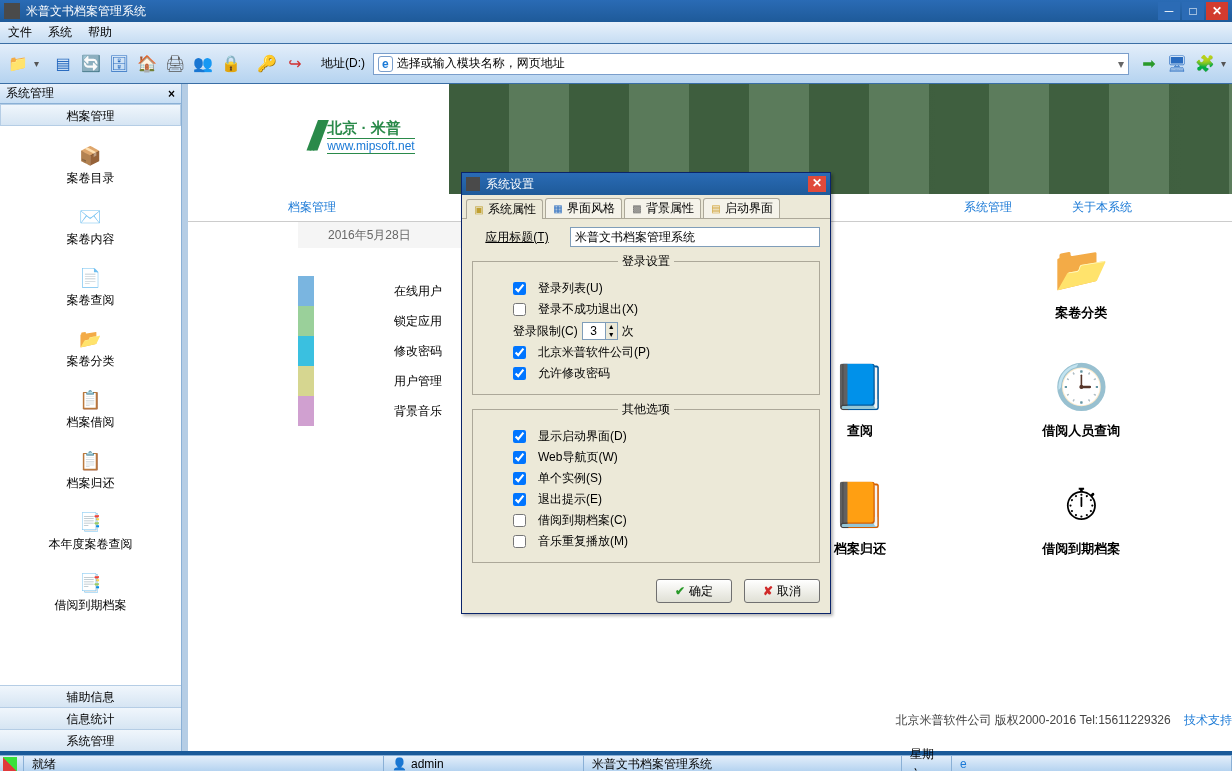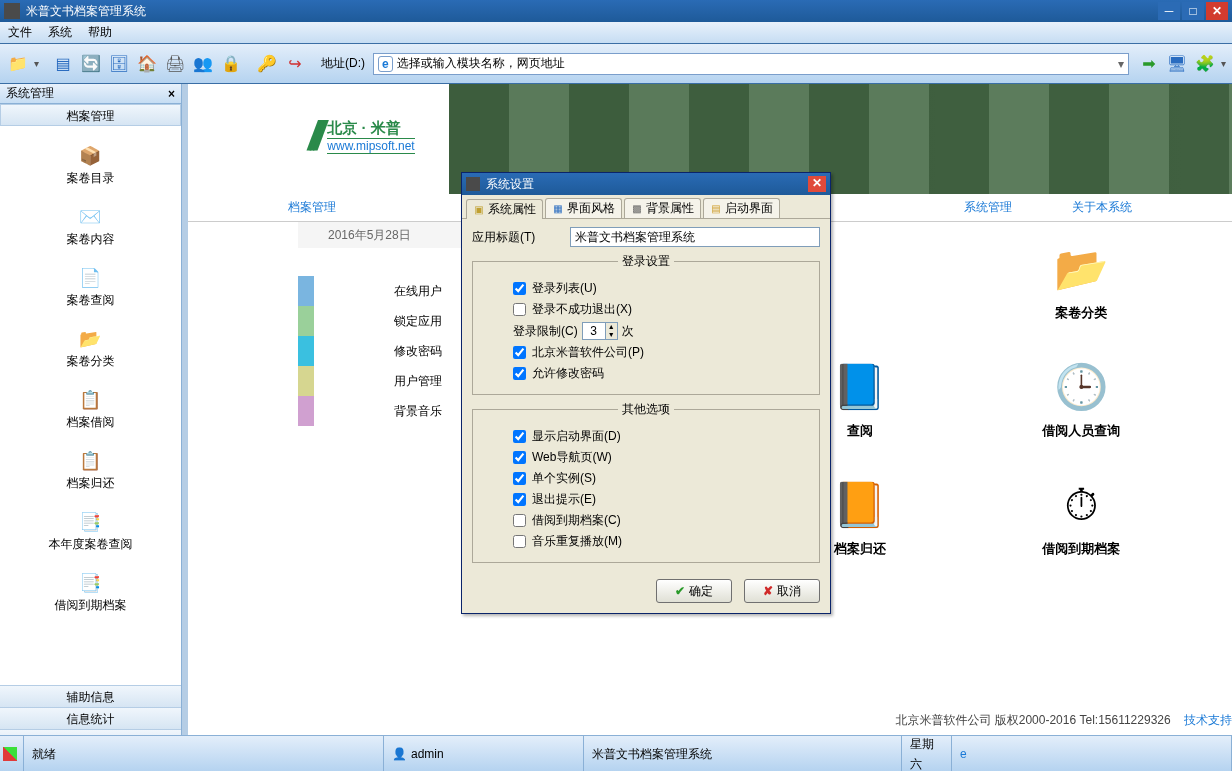--- a/index.html
+++ b/index.html
@@ -66,42 +66,42 @@
 .grid-area { position: absolute; left: 340px; top: 160px; right: 40px; }
 .grid-row { display: flex; justify-content: space-around; margin-bottom: 40px; }
 .gitem { display: flex; flex-direction: column; align-items: center; gap: 10px; width: 150px; }
 .gitem .gicon { width: 60px; height: 50px; font-size: 44px; display: flex; align-items: center; justify-content: center; }
 .gitem .glabel { font-weight: bold; font-size: 13px; }
 
 .footer-text { position: absolute; bottom: 22px; left: 0; right: 0; text-align: right; color: #444; font-size: 12px; }
 .footer-text .link { color: #1a79d6; }
 
 
-.statusbar { position: absolute; bottom: 0; left: 0; right: 0; height: 36px; background: linear-gradient(to bottom, #e3eefa, #b5d3f0); display: flex; align-items: center; border-top: 1px solid #8ab0d6; font-size: 12px; }
+.statusbar { position: absolute; bottom: 0; left: 0; right: 0; height: 16px; background: linear-gradient(to bottom, #e3eefa, #b5d3f0); display: flex; align-items: center; border-top: 1px solid #8ab0d6; font-size: 12px; }
 .statusbar .seg { padding: 0 8px; border-right: 1px solid #8ab0d6; height: 100%; line-height: 20px; display: flex; align-items: center; gap: 4px; }
 .statusbar .seg.flex1 { flex: 1; }
 .sb-icon { width: 14px; height: 14px; }
 
 
 .dialog { position: absolute; left: 437px; top: 172px; width: 370px; background: #ece9d8; border: 1px solid #0a246a; box-shadow: 2px 2px 3px rgba(0,0,0,0.3); margin-left: 24px; }
 .dlg-title { height: 22px; background: linear-gradient(to bottom, #2a6bb5, #1e5a99); color: #fff; display: flex; align-items: center; padding: 0 4px; }
 .dlg-title .dt-icon { width: 14px; height: 14px; background: #4a4a4a; margin-right: 6px; }
 .dlg-title .dt-text { flex: 1; }
 .dlg-title .dt-close { width: 18px; height: 16px; background: #e04a3a; color: #fff; text-align: center; line-height: 14px; cursor: pointer; font-weight: bold; }
 .dlg-tabs { height: 24px; display: flex; padding: 3px 4px 0 4px; gap: 2px; background: #ece9d8; border-bottom: 1px solid #aca899; }
 .dlg-tab { background: #f5f3ea; border: 1px solid #aca899; border-bottom: none; padding: 2px 6px; display: flex; align-items: center; gap: 3px; cursor: pointer; font-size: 12px; border-radius: 3px 3px 0 0; }
 .dlg-tab.active { background: #ece9d8; position: relative; top: 1px; }
 .dlg-tab .ti { width: 12px; height: 12px; display: inline-flex; align-items: center; justify-content: center; font-size: 10px; }
 .dlg-body { padding: 8px 10px; }
 .field-row { display: flex; align-items: center; gap: 8px; margin-bottom: 4px; }
-.field-row label { width: 90px; text-align: left; }
+.field-row label { width: 90px; text-align: center; text-decoration: underline; }
 .text-input { flex: 1; height: 20px; border: 1px solid #7f9db9; background: #fff; padding: 0 4px; font-size: 12px; }
 fieldset { border: 1px solid #aca899; padding: 6px 10px 8px 10px; margin-top: 6px; }
 fieldset legend { padding: 0 4px; text-align: center; }
-.check-row { display: flex; align-items: center; gap: 6px; margin: 4px 0 4px 30px; }
+.check-row { display: flex; align-items: center; gap: 12px; margin: 4px 0 4px 30px; }
 .check-row input[type=checkbox] { width: 13px; height: 13px; }
 .num-row { display: flex; align-items: center; gap: 4px; margin: 4px 0 4px 30px; }
 .spinner { width: 36px; height: 18px; border: 1px solid #7f9db9; background: #fff; display: inline-flex; }
 .spinner .sv { flex: 1; text-align: center; line-height: 16px; }
 .spinner .sb { width: 12px; display: flex; flex-direction: column; }
 .spinner .sb div { flex: 1; font-size: 7px; text-align: center; border-left: 1px solid #7f9db9; background: #ece9d8; line-height: 7px; }
 .dlg-buttons { display: flex; justify-content: flex-end; gap: 12px; padding: 8px 10px 10px 10px; }
 .dlg-btn { width: 76px; height: 24px; border: 1px solid #707070; background: linear-gradient(to bottom, #fff, #e0e0d5); display: flex; align-items: center; justify-content: center; gap: 4px; cursor: pointer; font-size: 12px; border-radius: 3px; }
 .ok-mark { color: #2a9a2a; font-weight: bold; }
 .cancel-mark { color: #d02a2a; font-weight: bold; }

